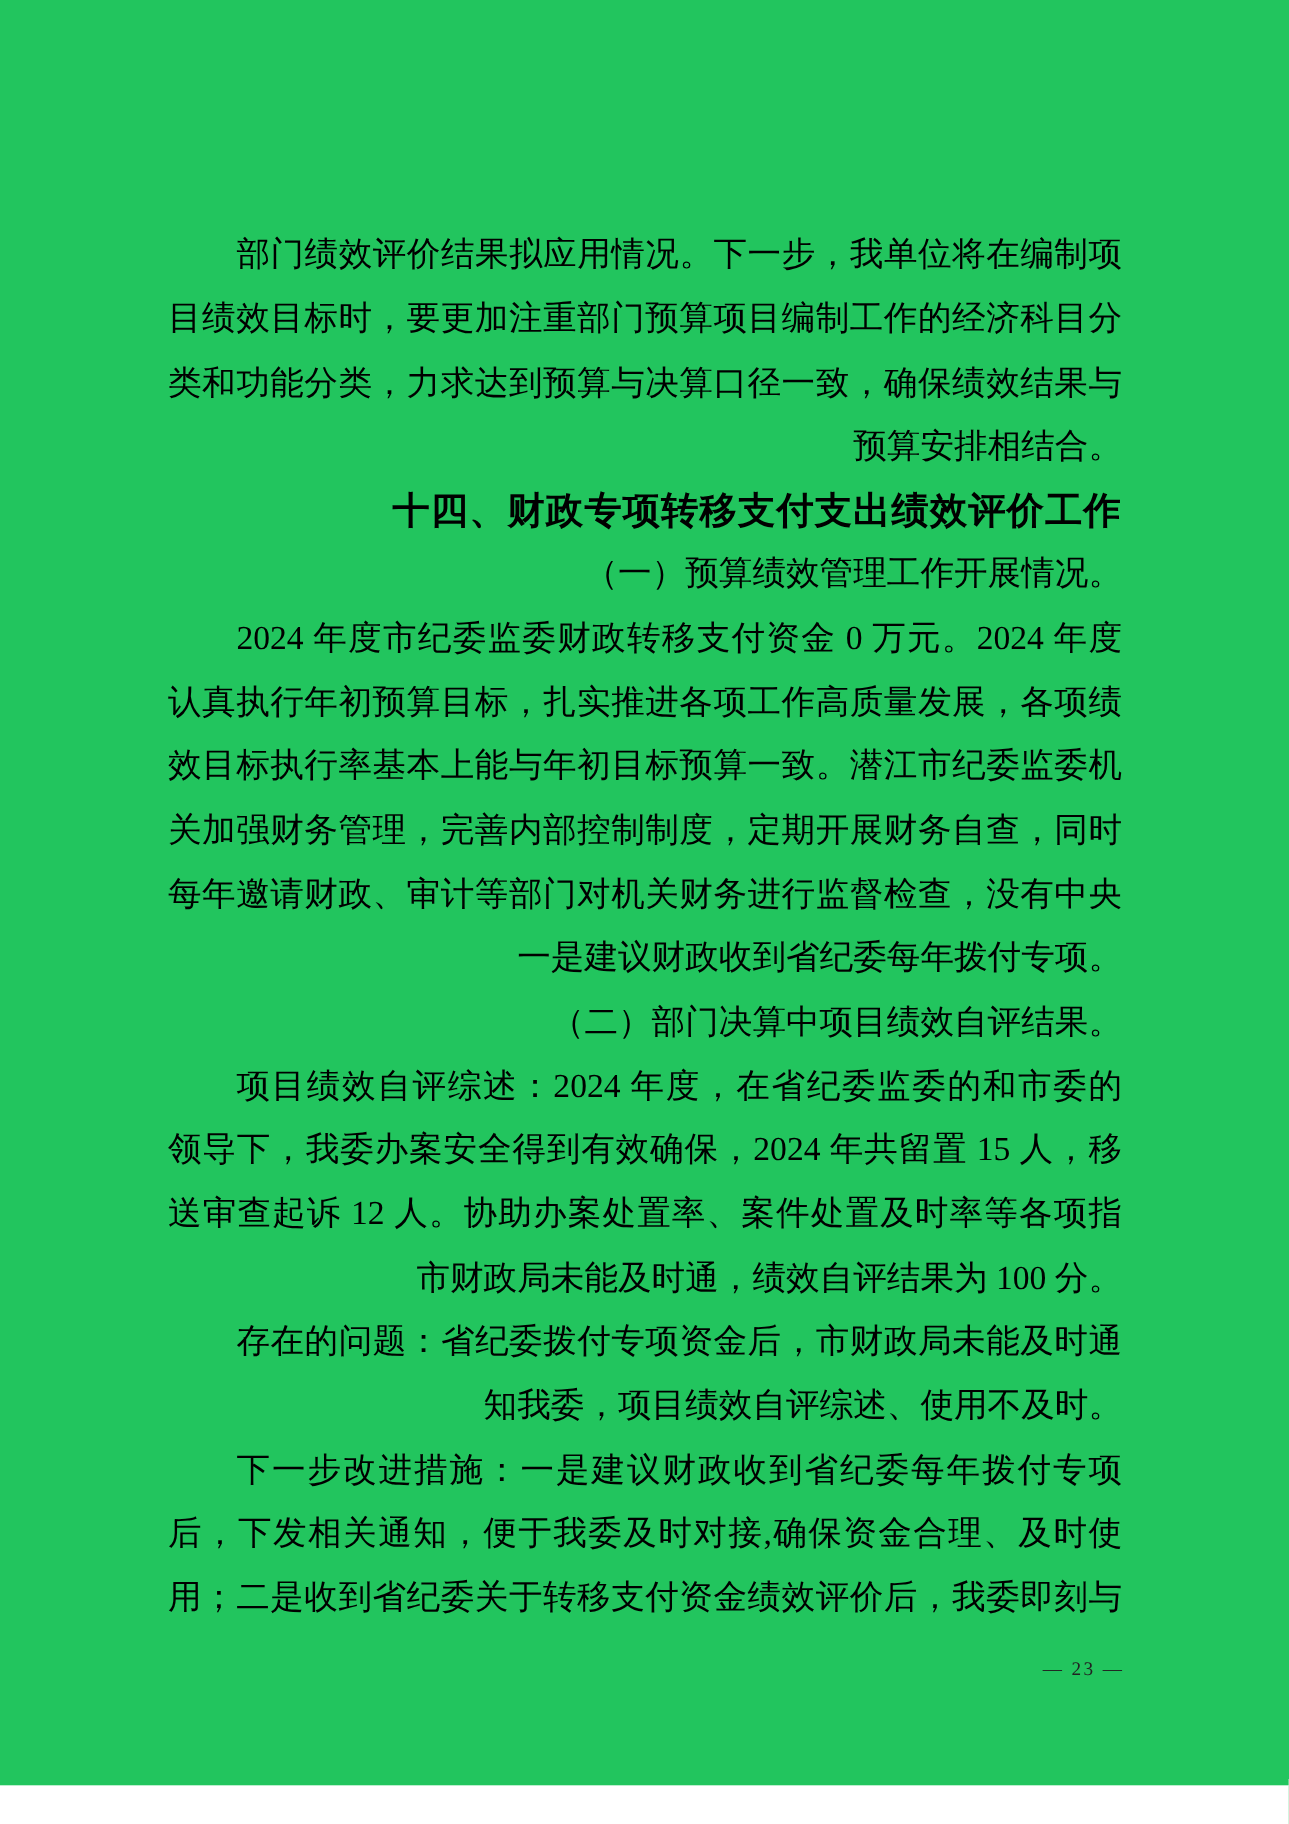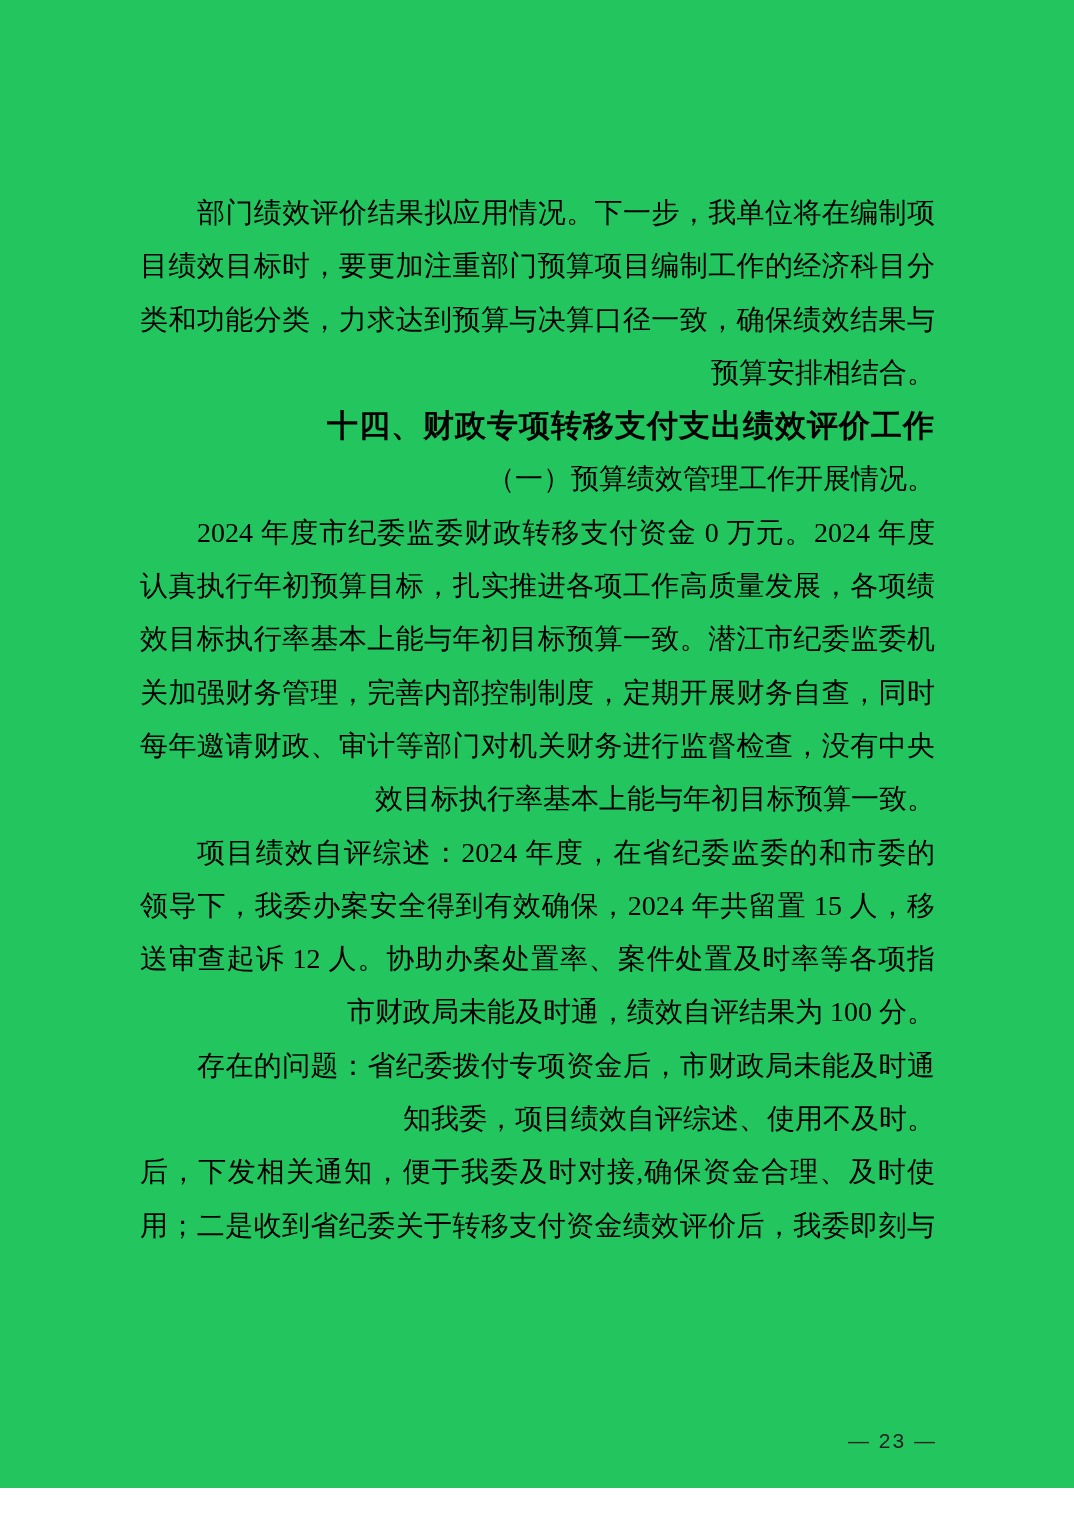--- a/index.html
+++ b/index.html
@@ -39,26 +39,26 @@
     padding-left: 57px;
   }
   .heading {
     font-family: "Liberation Sans", sans-serif;
     font-weight: bold;
     font-size: 31px;
     letter-spacing: 1px;
   }
   .page-number {
     position: absolute;
-    top: 1426px;
+    top: 1377px;
     right: 137px;
-    font-size: 21px;
+    font-size: 16px;
     line-height: 30px;
     color: #222222;
-    font-family: Liberation Sans, sans-serif;
+    font-family: Liberation Serif, serif;
     letter-spacing: 2px;
   }
 </style>
 </head>
 <body>
 
 <div class="page">
   <div class="text-block">
 
     <div class="line fill indent">部门绩效评价结果拟应用情况。下一步，我单位将在编制项</div>
@@ -68,30 +68,32 @@
 
     <div class="line heading indent">十四、财政专项转移支付支出绩效评价工作</div>
 
     <div class="line indent">（一）预算绩效管理工作开展情况。</div>
 
     <div class="line fill indent">2024 年度市纪委监委财政转移支付资金 0 万元。2024 年度</div>
     <div class="line fill">认真执行年初预算目标，扎实推进各项工作高质量发展，各项绩</div>
     <div class="line fill">效目标执行率基本上能与年初目标预算一致。潜江市纪委监委机</div>
     <div class="line fill">关加强财务管理，完善内部控制制度，定期开展财务自查，同时</div>
     <div class="line fill">每年邀请财政、审计等部门对机关财务进行监督检查，没有中央</div>
-    <div class="line">效目标执行率基本上能与年初目标预算一致。</div>
+    <div class="line">一是建议财政收到省纪委每年拨付专项。</div>
 
+    <div class="line indent">（二）部门决算中项目绩效自评结果。</div>
 
     <div class="line fill indent">项目绩效自评综述：2024 年度，在省纪委监委的和市委的</div>
     <div class="line fill">领导下，我委办案安全得到有效确保，2024 年共留置 15 人，移</div>
     <div class="line fill">送审查起诉 12 人。协助办案处置率、案件处置及时率等各项指</div>
     <div class="line">市财政局未能及时通，绩效自评结果为 100 分。</div>
 
     <div class="line fill indent">存在的问题：省纪委拨付专项资金后，市财政局未能及时通</div>
     <div class="line">知我委，项目绩效自评综述、使用不及时。</div>
 
+    <div class="line fill indent">下一步改进措施：一是建议财政收到省纪委每年拨付专项</div>
     <div class="line fill">后，下发相关通知，便于我委及时对接,确保资金合理、及时使</div>
     <div class="line fill">用；二是收到省纪委关于转移支付资金绩效评价后，我委即刻与</div>
 
   </div>
 
   <div class="page-number">— 23 —</div>
 </div>
 
 </body></html>

